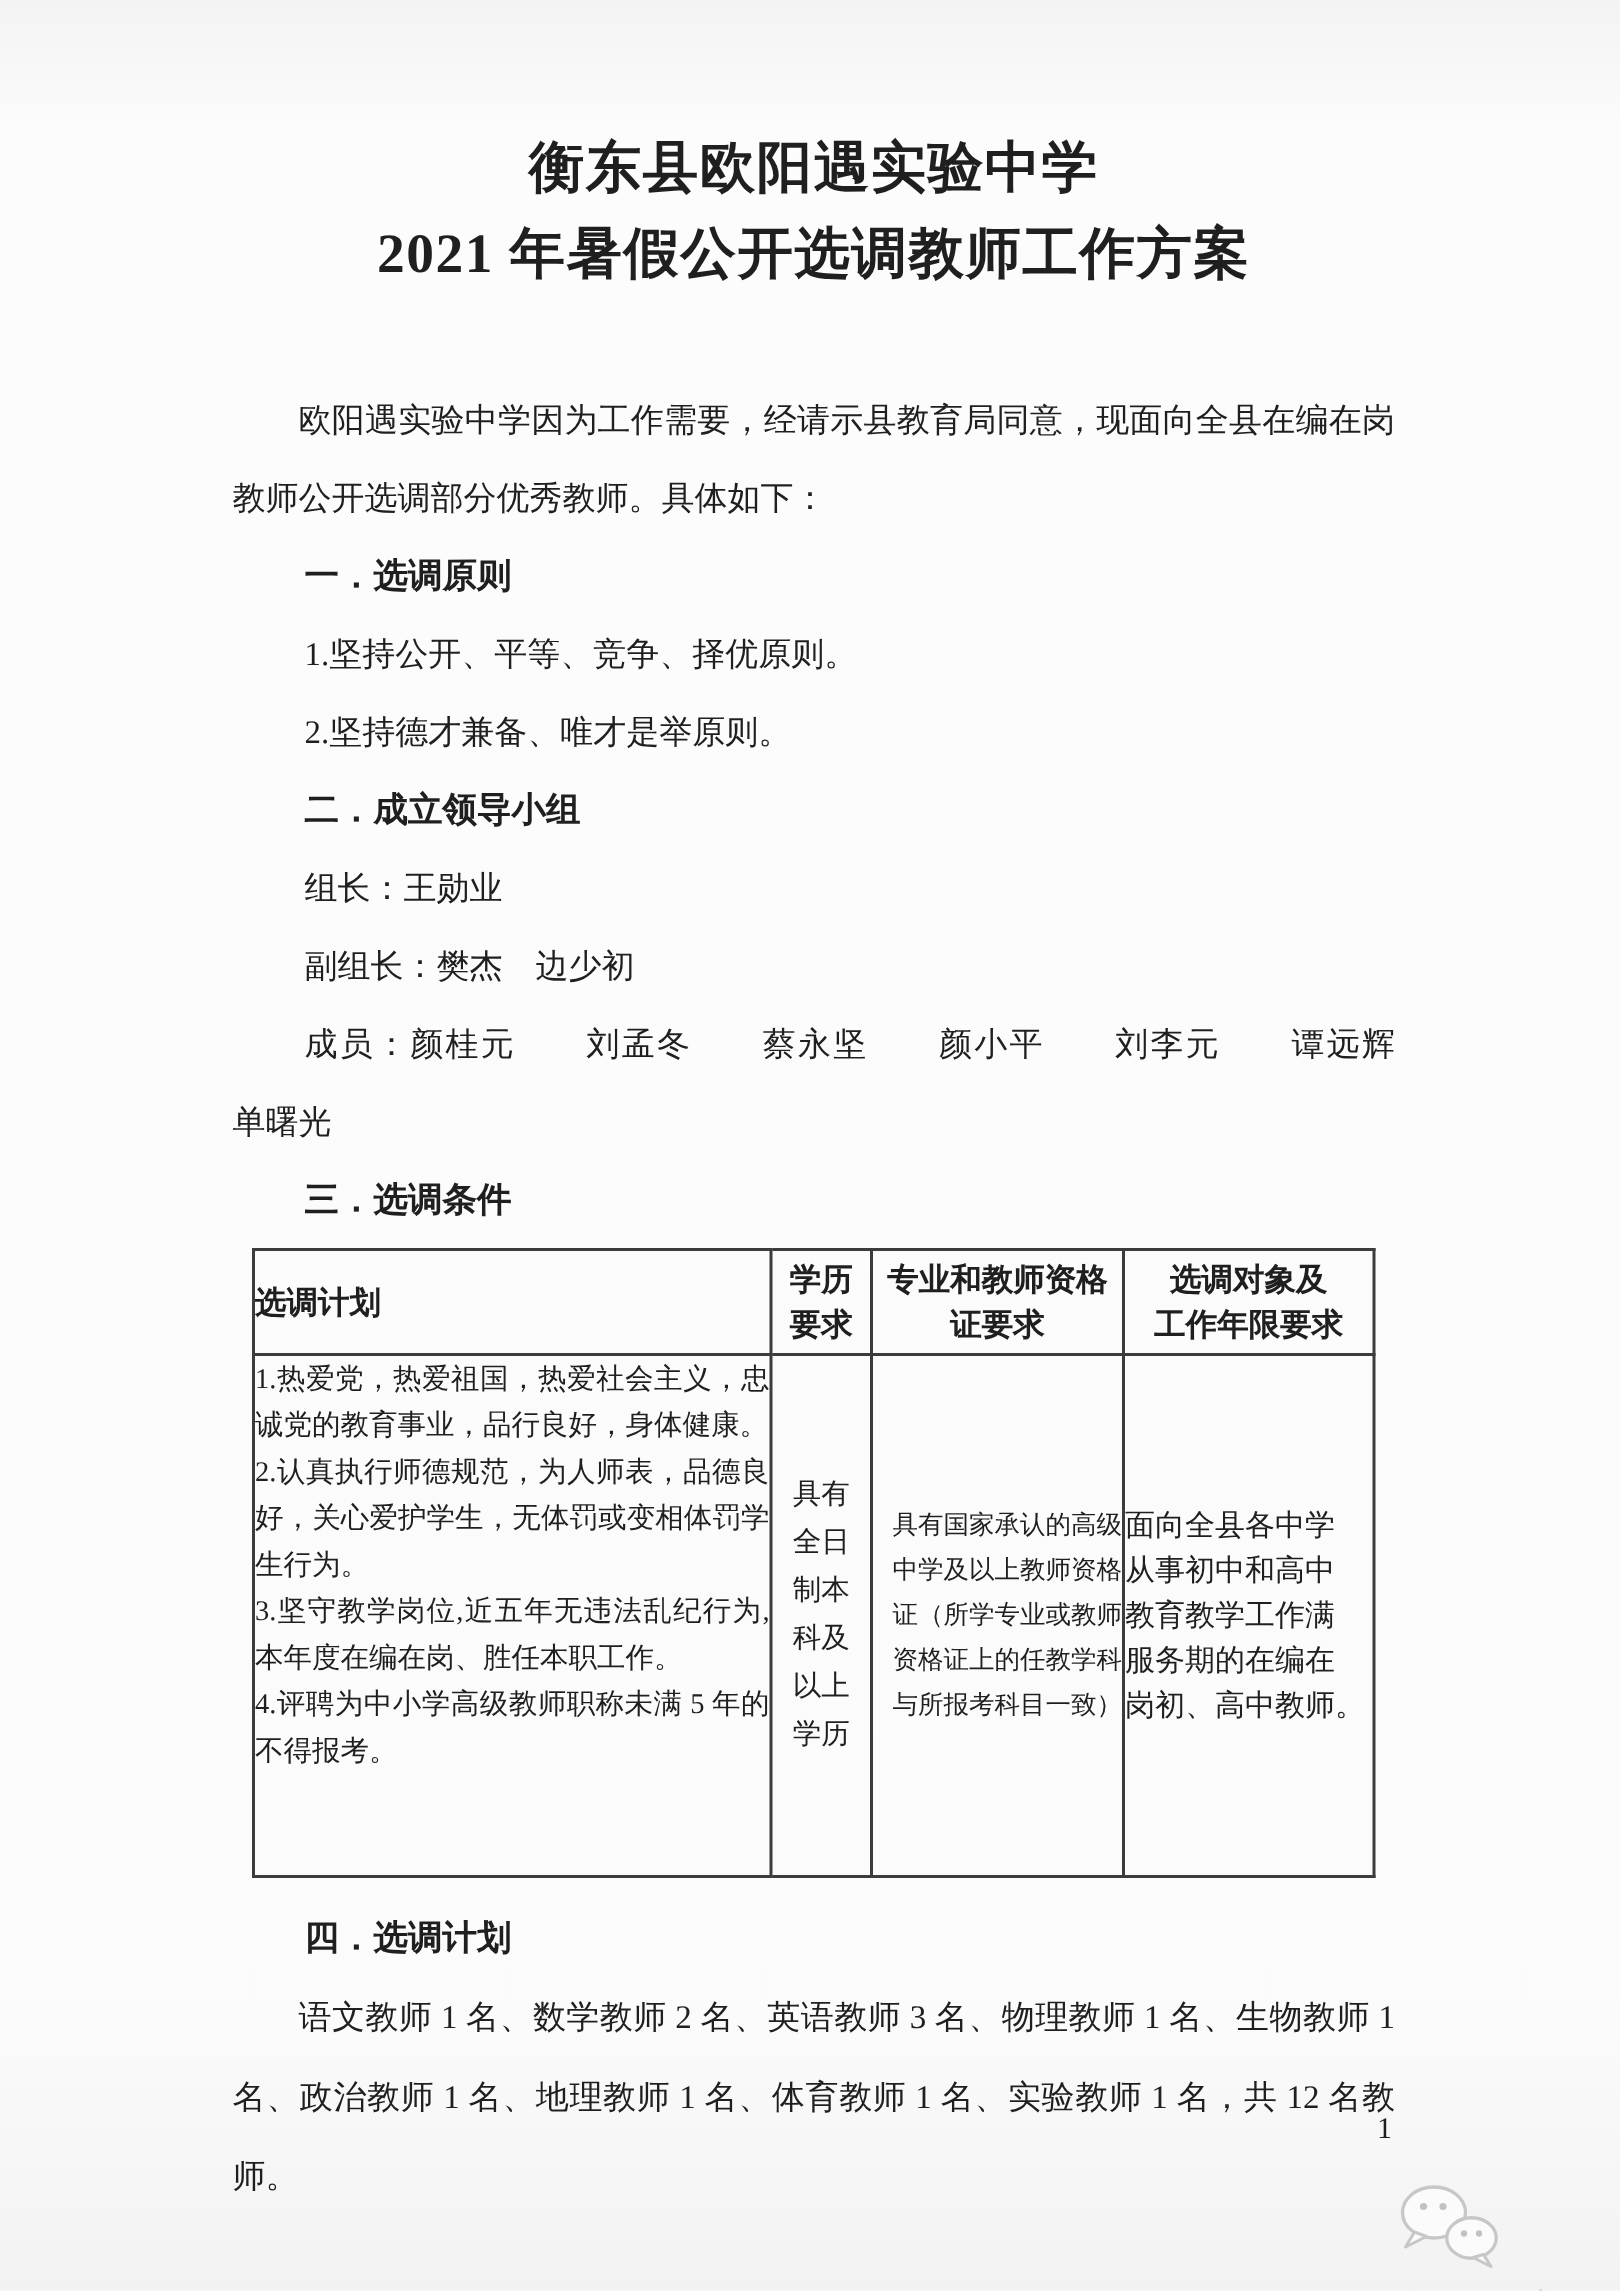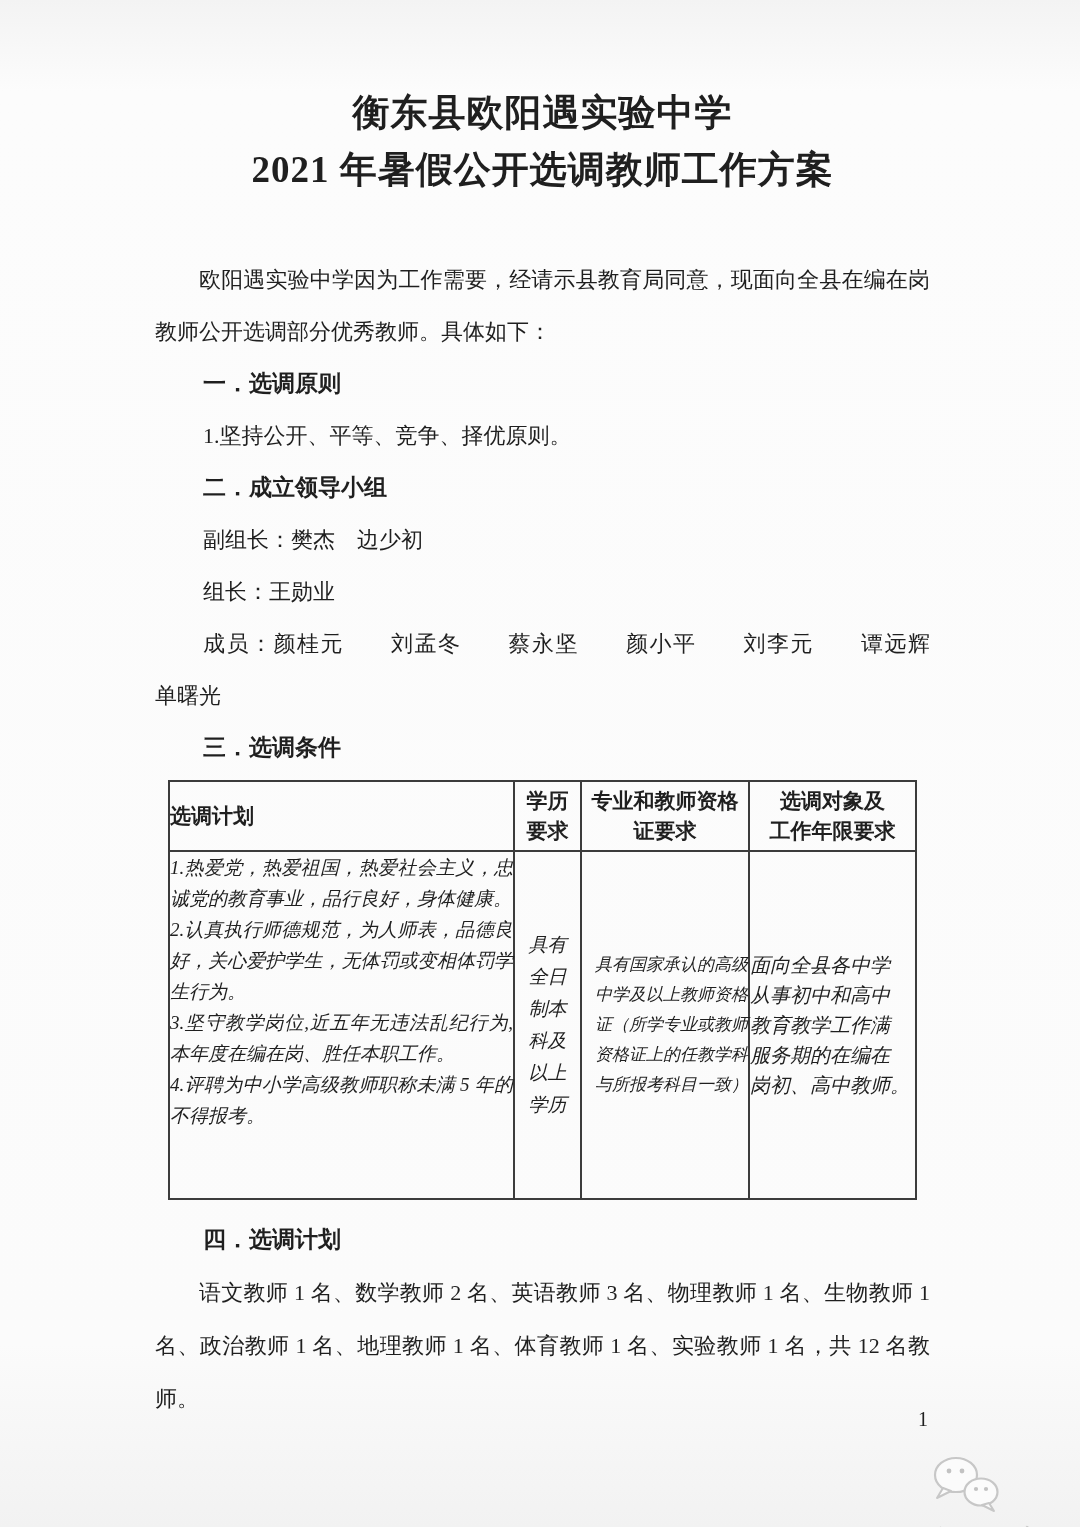--- a/index.html
+++ b/index.html
@@ -57,21 +57,21 @@
     padding: 10px 10px 8px 12px;
     font-size: 19px;
   }
   td.c-basic .b-item { line-height: 31px; text-align: justify; }
   td.c-degree { vertical-align: middle; text-align: center; font-size: 19px; }
   td.c-degree .t-line { line-height: 32px; white-space: nowrap; }
   td.c-cert { vertical-align: middle; text-align: left; padding-left: 8px; font-size: 17px; }
   td.c-cert .t-line { line-height: 30px; white-space: nowrap; text-align: right; }
   td.c-target { vertical-align: middle; text-align: left; padding-left: 12px; font-size: 20px; margin-top: 32px; }
   td.c-target .t-line { line-height: 30px; white-space: nowrap; }
-  tbody td { height: 348px; font-style: italic; }
+  tbody td { height: 348px; }
   
   .plan-heading { margin-top: 14px; }
   .plan-text { text-indent: 44px; line-height: 53px; }
   .page-number {
     position: absolute;
     top: 1408px;
     right: 152px;
     font-size: 20px;
   }
   .watermark {
@@ -97,24 +97,25 @@
 
 <div class="page">
 
   <h1 class="title title-first">衡东县欧阳遇实验中学</h1>
   <h1 class="title">2021 年暑假公开选调教师工作方案</h1>
 
   <p class="intro">欧阳遇实验中学因为工作需要，经请示县教育局同意，现面向全县在编在岗教师公开选调部分优秀教师。具体如下：</p>
 
   <p class="heading">一．选调原则</p>
   <p class="sub-item">1.坚持公开、平等、竞争、择优原则。</p>
+  <p class="sub-item">2.坚持德才兼备、唯才是举原则。</p>
 
   <p class="heading">二．成立领导小组</p>
+  <p class="sub-item">组长：王勋业</p>
   <p class="sub-item">副组长：樊杰　边少初</p>
-  <p class="sub-item">组长：王勋业</p>
   <p class="members">成员：颜桂元　　刘孟冬　　蔡永坚　　颜小平　　刘李元　　谭远辉　　单曙光</p>
 
   <p class="heading">三．选调条件</p>
 
   <table class="cond">
     <colgroup>
       <col style="width:345px">
       <col style="width:67px">
       <col style="width:168px">
       <col style="width:167px">

